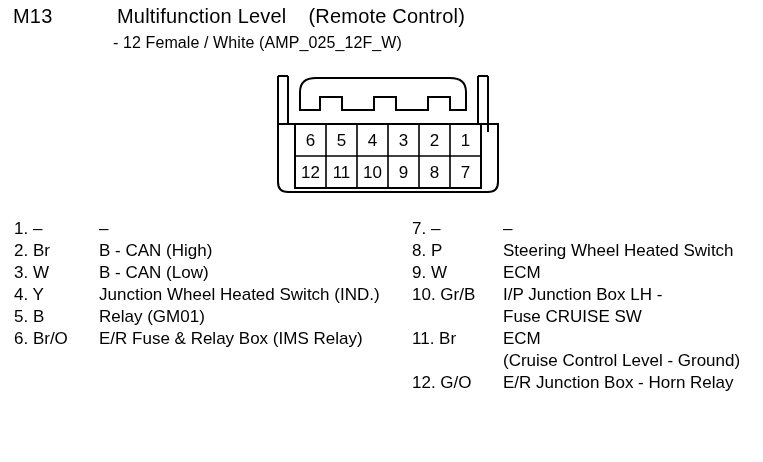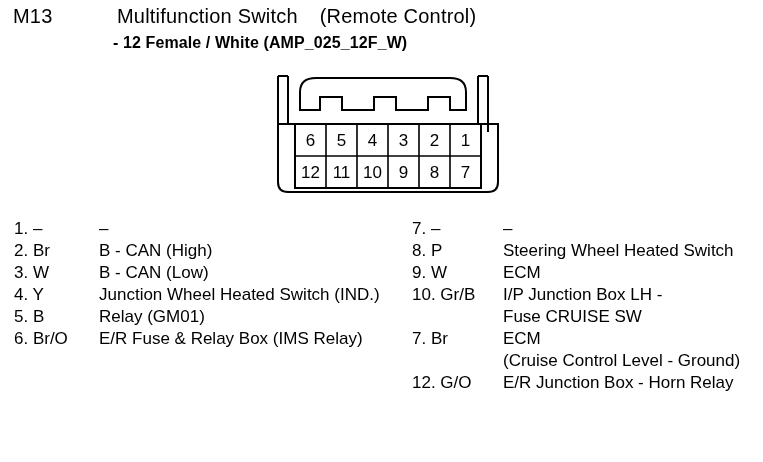--- a/index.html
+++ b/index.html
@@ -42,21 +42,20 @@
   #connector-title .title-gap { display: inline-block; width: 22px; }
 
   #connector-subtitle {
     position: absolute;
     left: 113px;
     top: 33px;
     font-size: 16px;
     line-height: 20px;
     letter-spacing: 0.1px;
     white-space: nowrap;
-    font-weight: bold;
   }
 
   
   #connector-drawing {
     position: absolute;
     left: 268px;
     top: 70px;
     width: 240px;
     height: 140px;
   }
@@ -90,21 +89,21 @@
     white-space: nowrap;
   }
   #pin-column-left  .pin-desc { left: 85px; }
   #pin-column-right .pin-desc { left: 91px; }
 </style>
 </head>
 <body>
 
 <div id="header-block">
   <div id="connector-code">M13</div>
-  <div id="connector-title"><span>Multifunction Switch</span><span class="title-gap"></span><span>(Remote Control)</span></div>
+  <div id="connector-title"><span>Multifunction Level</span><span class="title-gap"></span><span>(Remote Control)</span></div>
   <div id="connector-subtitle">- 12 Female / White (AMP_025_12F_W)</div>
 </div>
 
 <div id="connector-drawing">
   <svg width="240" height="140" viewBox="0 0 240 140" xmlns="http://www.w3.org/2000/svg">
     <g fill="none" stroke="#000000" stroke-width="2" stroke-linejoin="miter" stroke-linecap="butt">
 
       <path d="M 10 6 L 10 62 M 20 6 L 20 54" stroke-width="2"></path>
       <path d="M 10 6 L 20 6" stroke-width="2"></path>
 
@@ -202,21 +201,21 @@
         <span class="pin-desc">ECM</span>
       </div>
       <div class="pin-row">
         <span class="pin-ref">10. Gr/B</span>
         <span class="pin-desc">I/P Junction Box LH -</span>
       </div>
       <div class="pin-row cont">
         <span class="pin-desc">Fuse CRUISE SW</span>
       </div>
       <div class="pin-row">
-        <span class="pin-ref">7. Br</span>
+        <span class="pin-ref">11. Br</span>
         <span class="pin-desc">ECM</span>
       </div>
       <div class="pin-row cont">
         <span class="pin-desc">(Cruise Control Level - Ground)</span>
       </div>
       <div class="pin-row">
         <span class="pin-ref">12. G/O</span>
         <span class="pin-desc">E/R Junction Box - Horn Relay</span>
       </div>
     </div>

